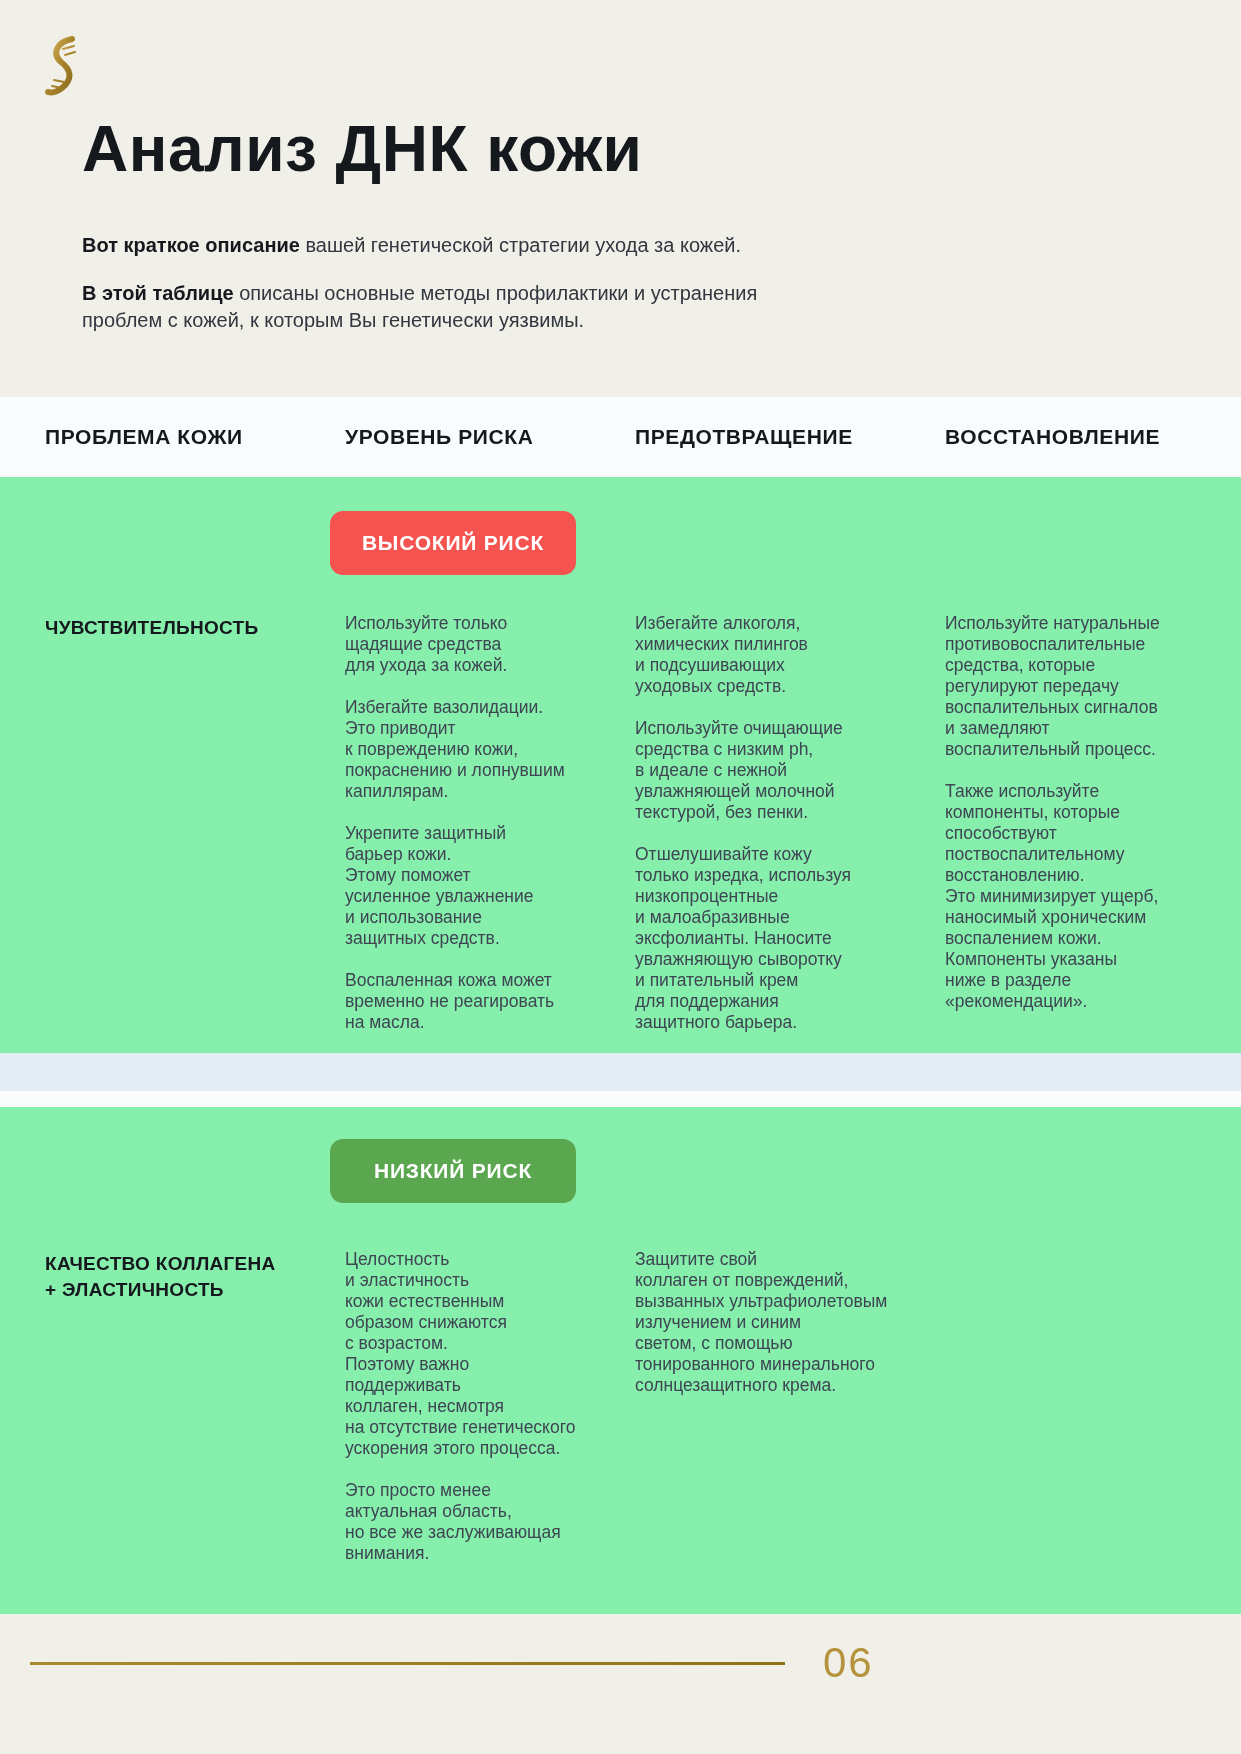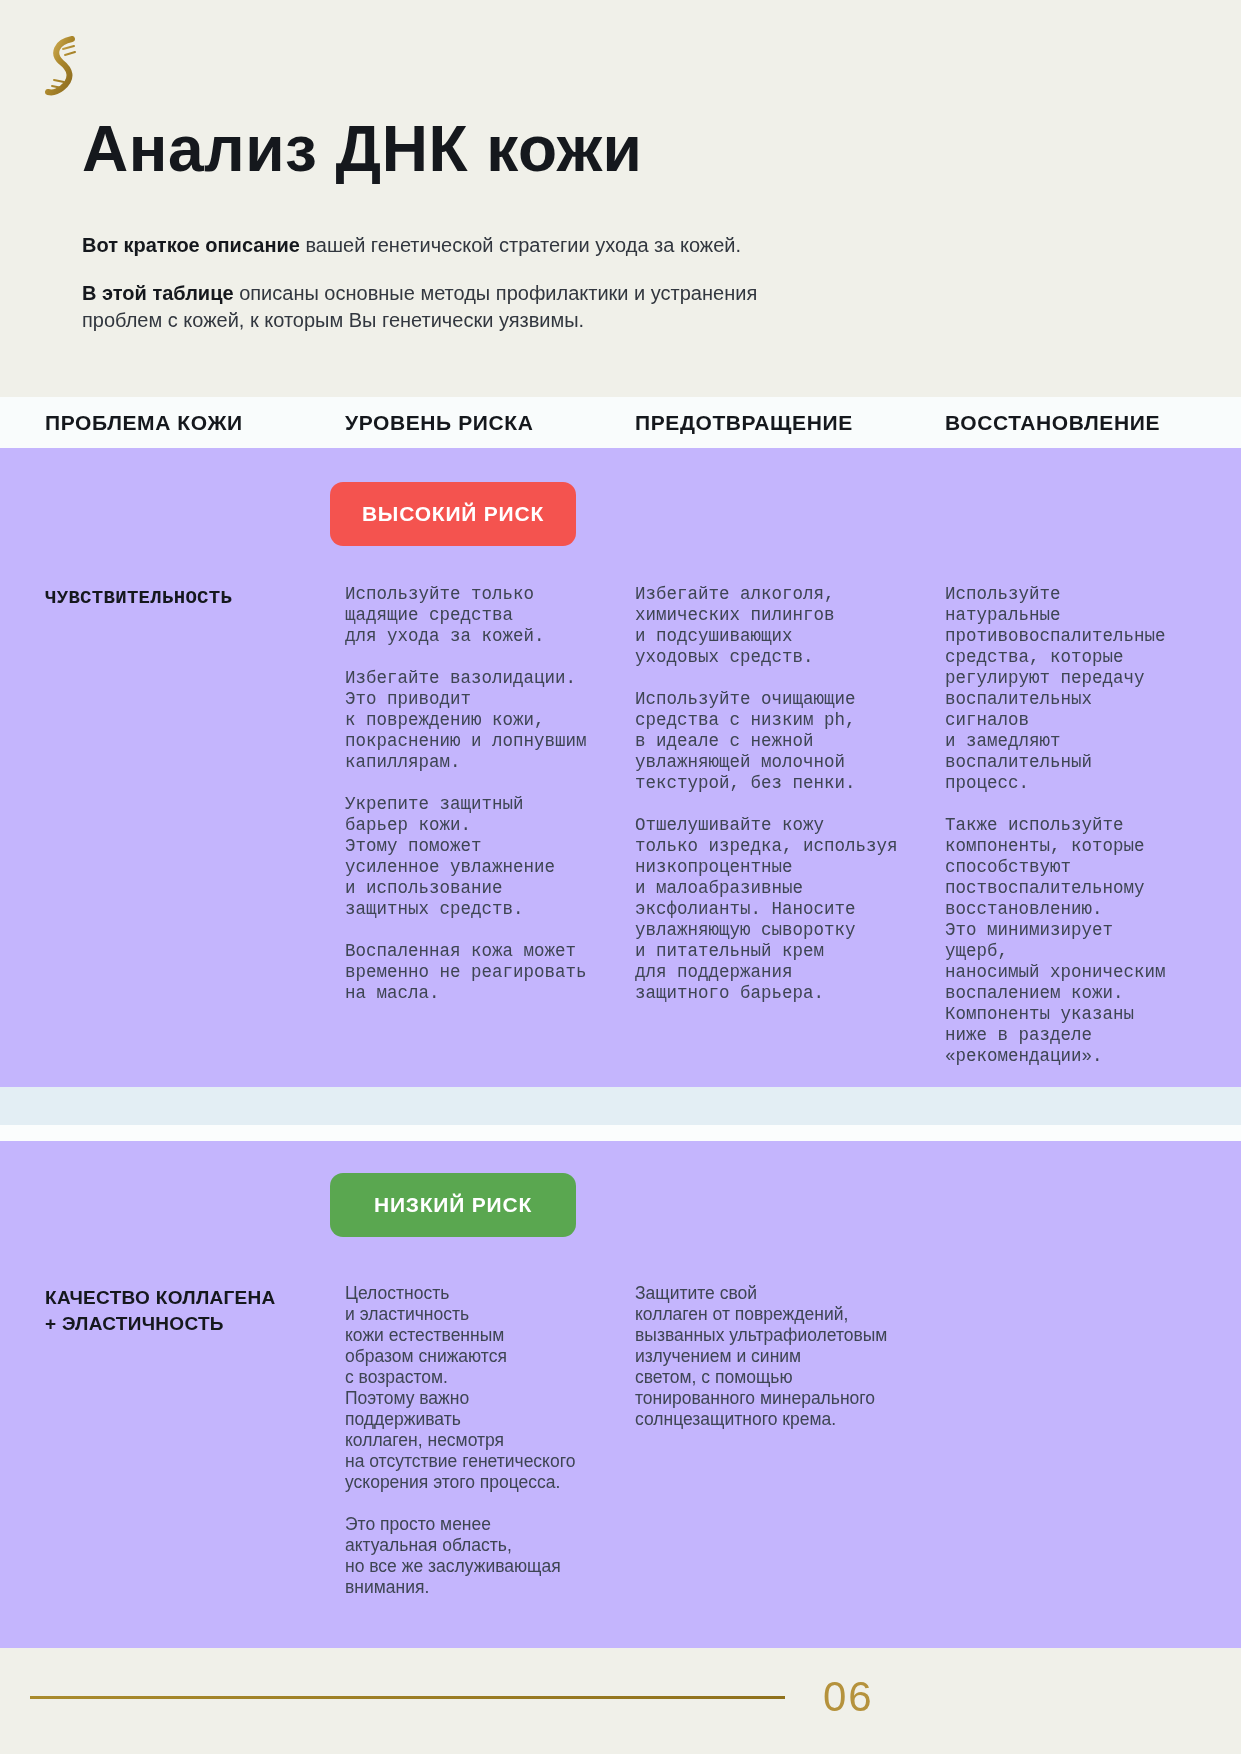--- a/index.html
+++ b/index.html
@@ -32,41 +32,41 @@
   .intro .rest { white-space:pre-line; }
 
   .grid-cols {
     display:grid;
     grid-template-columns:300px 290px 310px 1fr;
     padding:0 45px 0 45px;
     align-items:start;
   }
   .thead {
     margin-top:64px;
-    height:51px;
+    height:80px;
     background:#f9fcfc;
     align-items:center;
   }
   .thead .th {
     font-size:21px; font-weight:800; letter-spacing:0.6px;
     color:#15181d; white-space:nowrap;
   }
 
-  .panel { background:#c4b5fd; }
+  .panel { background:#86efac; }
   .panel-1 { padding-top:34px; padding-bottom:20px; }
   .panel-2 { padding-top:32px; padding-bottom:50px; }
   .badge-row { padding-left:330px; }
   .risk-badge {
     display:inline-flex; align-items:center; justify-content:center;
     width:246px; height:64px;
     border-radius:13px;
     color:#ffffff; font-size:21px; font-weight:700; letter-spacing:0.8px;
     white-space:nowrap;
   }
-  .panel-1 .row { margin-top:38px;font-family:Liberation Mono, monospace; }
+  .panel-1 .row { margin-top:38px; }
   .panel-2 .row { margin-top:46px; }
   .problem {
     font-size:19px; font-weight:800; letter-spacing:0.3px;
     color:#15181d; line-height:1.35; white-space:pre-line;
     padding-top:2px; padding-right:20px;
   }
   .cell-text {
     font-size:17.5px; line-height:21px; color:#3e4553;
     white-space:pre-line; padding-right:16px;
   }

